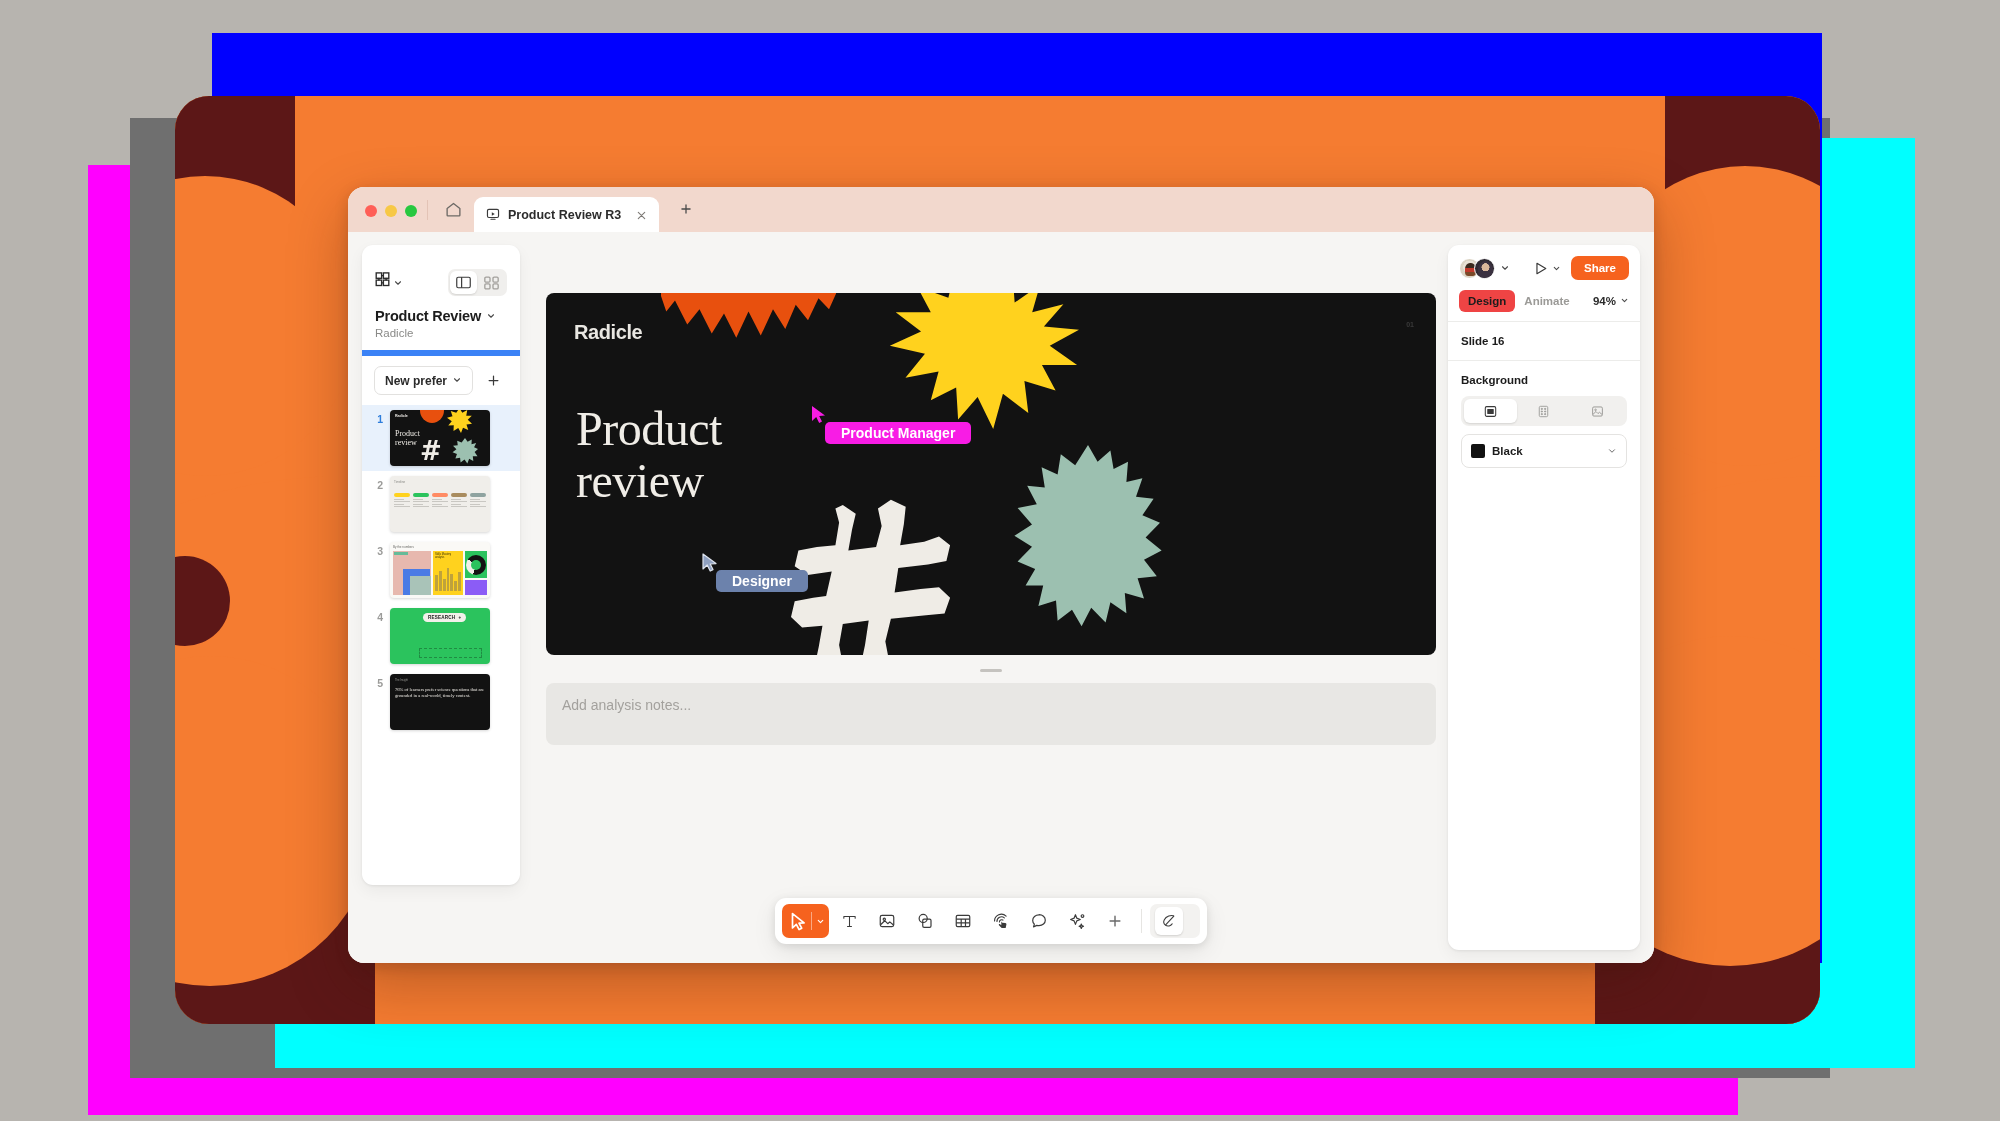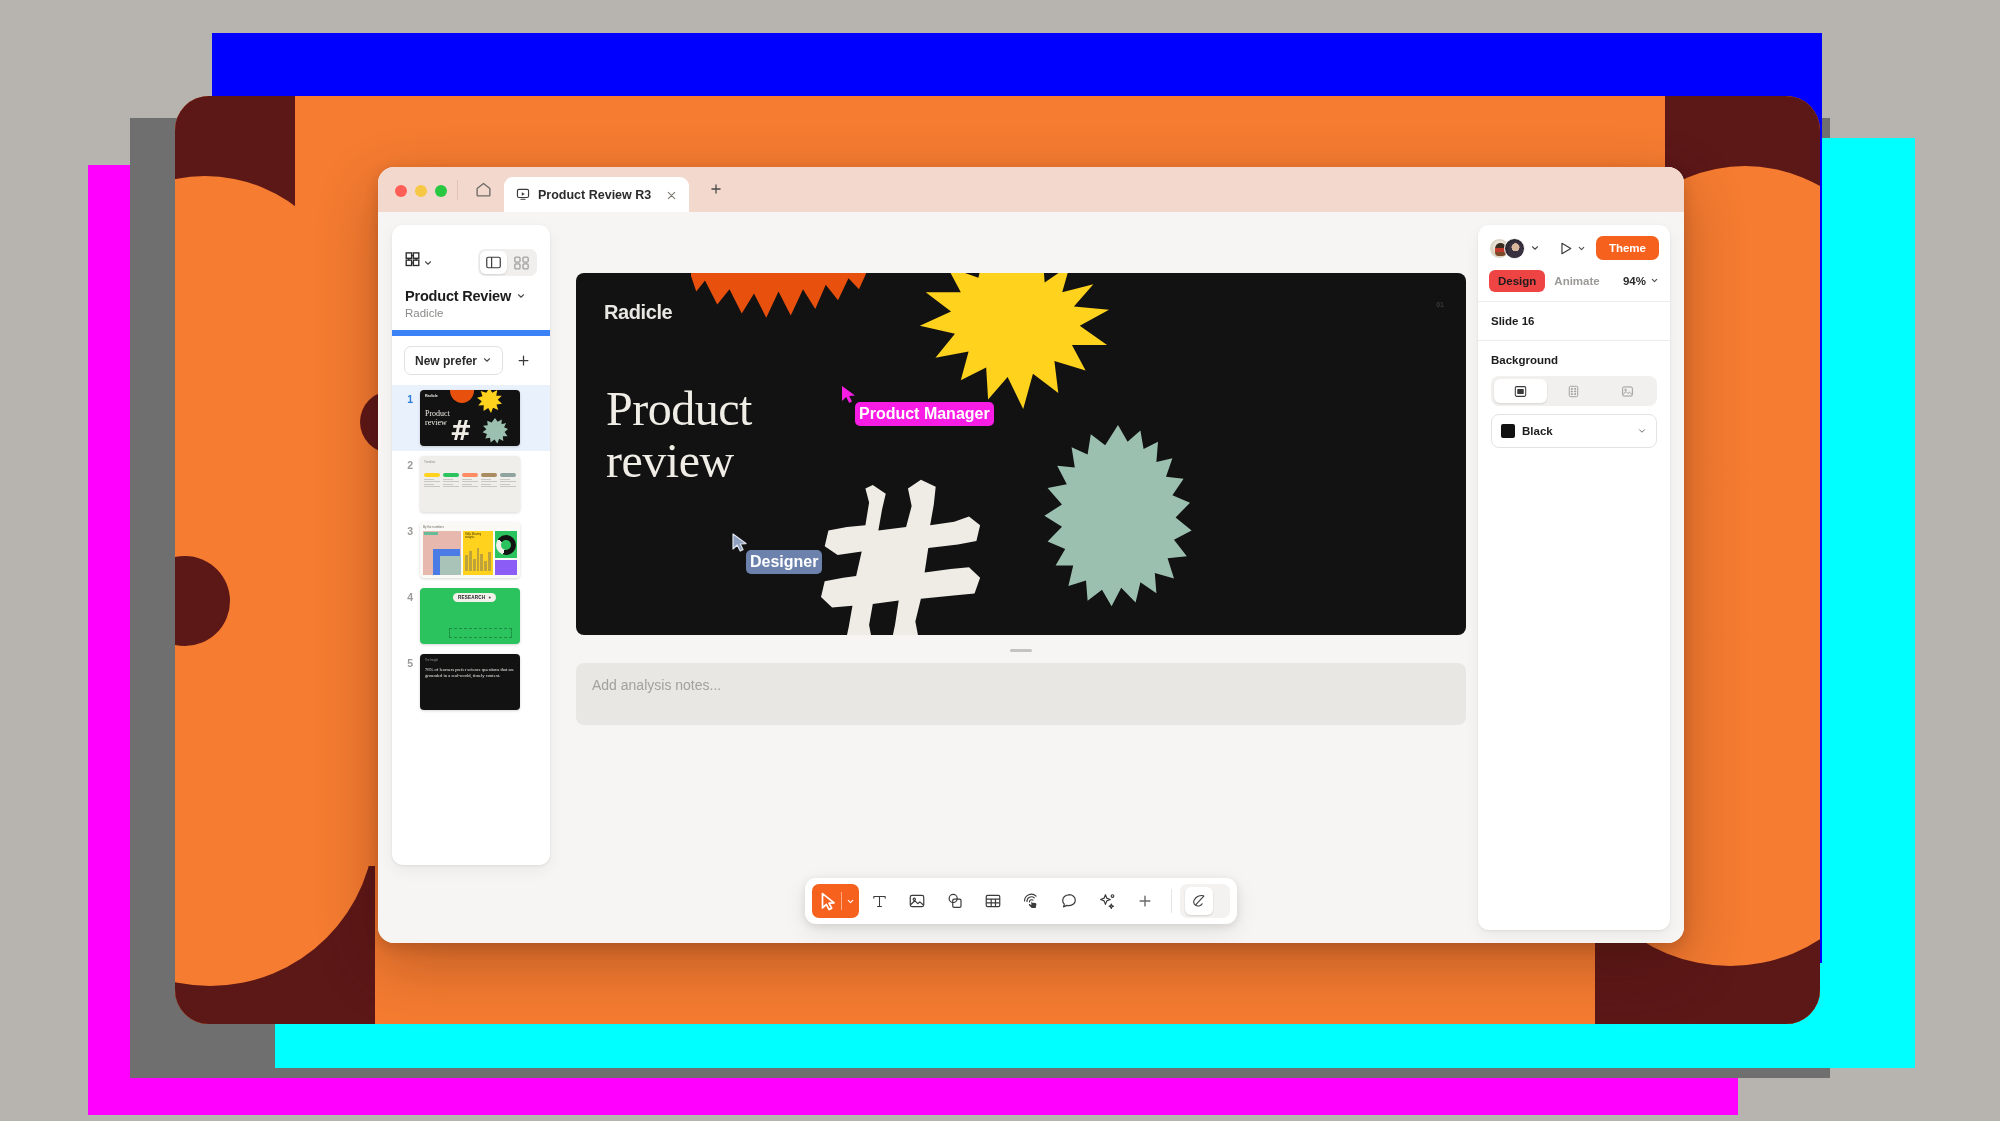--- a/index.html
+++ b/index.html
@@ -20,25 +20,24 @@
 
   #poster {
     position:absolute; left:175px; top:96px; width:1645px; height:928px;
     background:#5C1717; border-radius:34px; overflow:hidden;
   }
   .blob { position:absolute; background:#F57C31; border-radius:50%; }
   .blob-rect { position:absolute; background:#F57C31; }
 
   
   #window {
-    position:absolute; left:348px; top:167px; width:1306px; height:776px;
+    position:absolute; left:348px; top:187px; width:1306px; height:776px;
     border-radius:16px; overflow:hidden;
     box-shadow:0 22px 60px rgba(60,20,10,.30), 0 4px 14px rgba(60,20,10,.18);
     background:#f6f5f3;
-    margin-left:30px;
   }
 
   
   #titlebar {
     height:45px; background:#f2d8cd; display:flex; align-items:flex-end;
     position:relative;
   }
   .traffic { display:flex; gap:8px; align-items:center; padding:0 0 15px 17px; }
   .dot { width:12px; height:12px; border-radius:50%; }
   .dot.red{background:#ff5f57;} .dot.yellow{background:#f7c846;} .dot.green{background:#28c840;}
@@ -195,22 +194,22 @@
   #sh-sage { left:462px; top:152px; width:160px; height:185px; background:#9CC0B0;
     clip-path:polygon(50% 0,56% 9%,64% 3%,66% 13%,75% 9%,74% 20%,84% 18%,80% 28%,
       91% 29%,84% 38%,95% 42%,86% 50%,96% 57%,85% 62%,93% 71%,81% 72%,85% 83%,
       73% 80%,74% 91%,64% 85%,61% 96%,52% 88%,46% 98%,40% 89%,31% 95%,30% 84%,
       19% 87%,22% 76%,11% 76%,17% 67%,6% 63%,15% 55%,4% 49%,15% 43%,6% 34%,
       18% 32%,12% 22%,23% 23%,21% 12%,31% 16%,33% 5%,42% 11%); }
 
   .cursor-wrap { position:absolute; }
   .cursor-arrow { width:16px; height:19px; display:block; }
   .cursor-label {
-    position:absolute; left:14px; top:17px; padding:3px 4px; border-radius:5px;
-    font-size:16px; font-weight:700; color:#fff; white-space:nowrap;
+    position:absolute; left:14px; top:17px; padding:3px 16px; border-radius:5px;
+    font-size:14px; font-weight:700; color:#fff; white-space:nowrap;
   }
 
   #notes-handle { position:absolute; left:50%; transform:translateX(-50%); top:424px;
     width:22px; height:3px; border-radius:2px; background:#c5c3bf; cursor:row-resize; }
   #notes {
     position:absolute; left:12px; right:12px; top:438px; height:62px;
     background:#e8e7e4; border-radius:8px; padding:14px 16px;
     font-size:14px; color:#a3a19d; cursor:text;
   }
 
@@ -654,21 +653,21 @@
           <div id="rp-play">
             <svg width="17" height="17" viewBox="0 0 24 24" fill="none" stroke="#3b3b3b" stroke-width="1.7" stroke-linejoin="round">
               <path d="M7 4.6 19.4 12 7 19.4Z"></path>
             </svg>
             <span>
               <svg width="9" height="9" viewBox="0 0 24 24" fill="none" stroke="#4a4a4a" stroke-width="2.8" stroke-linecap="round" stroke-linejoin="round">
                 <path d="M6 9l6 6 6-6"></path>
               </svg>
             </span>
           </div>
-          <div id="share-btn">Theme</div>
+          <div id="share-btn">Share</div>
         </div>
 
         <div id="rp-row2">
           <div class="seg active">Design</div>
           <div class="seg">Animate</div>
           <div id="zoom-ctl">
             <span>94%</span>
             <span>
               <svg width="9" height="9" viewBox="0 0 24 24" fill="none" stroke="#4a4a4a" stroke-width="2.8" stroke-linecap="round" stroke-linejoin="round">
                 <path d="M6 9l6 6 6-6"></path>

